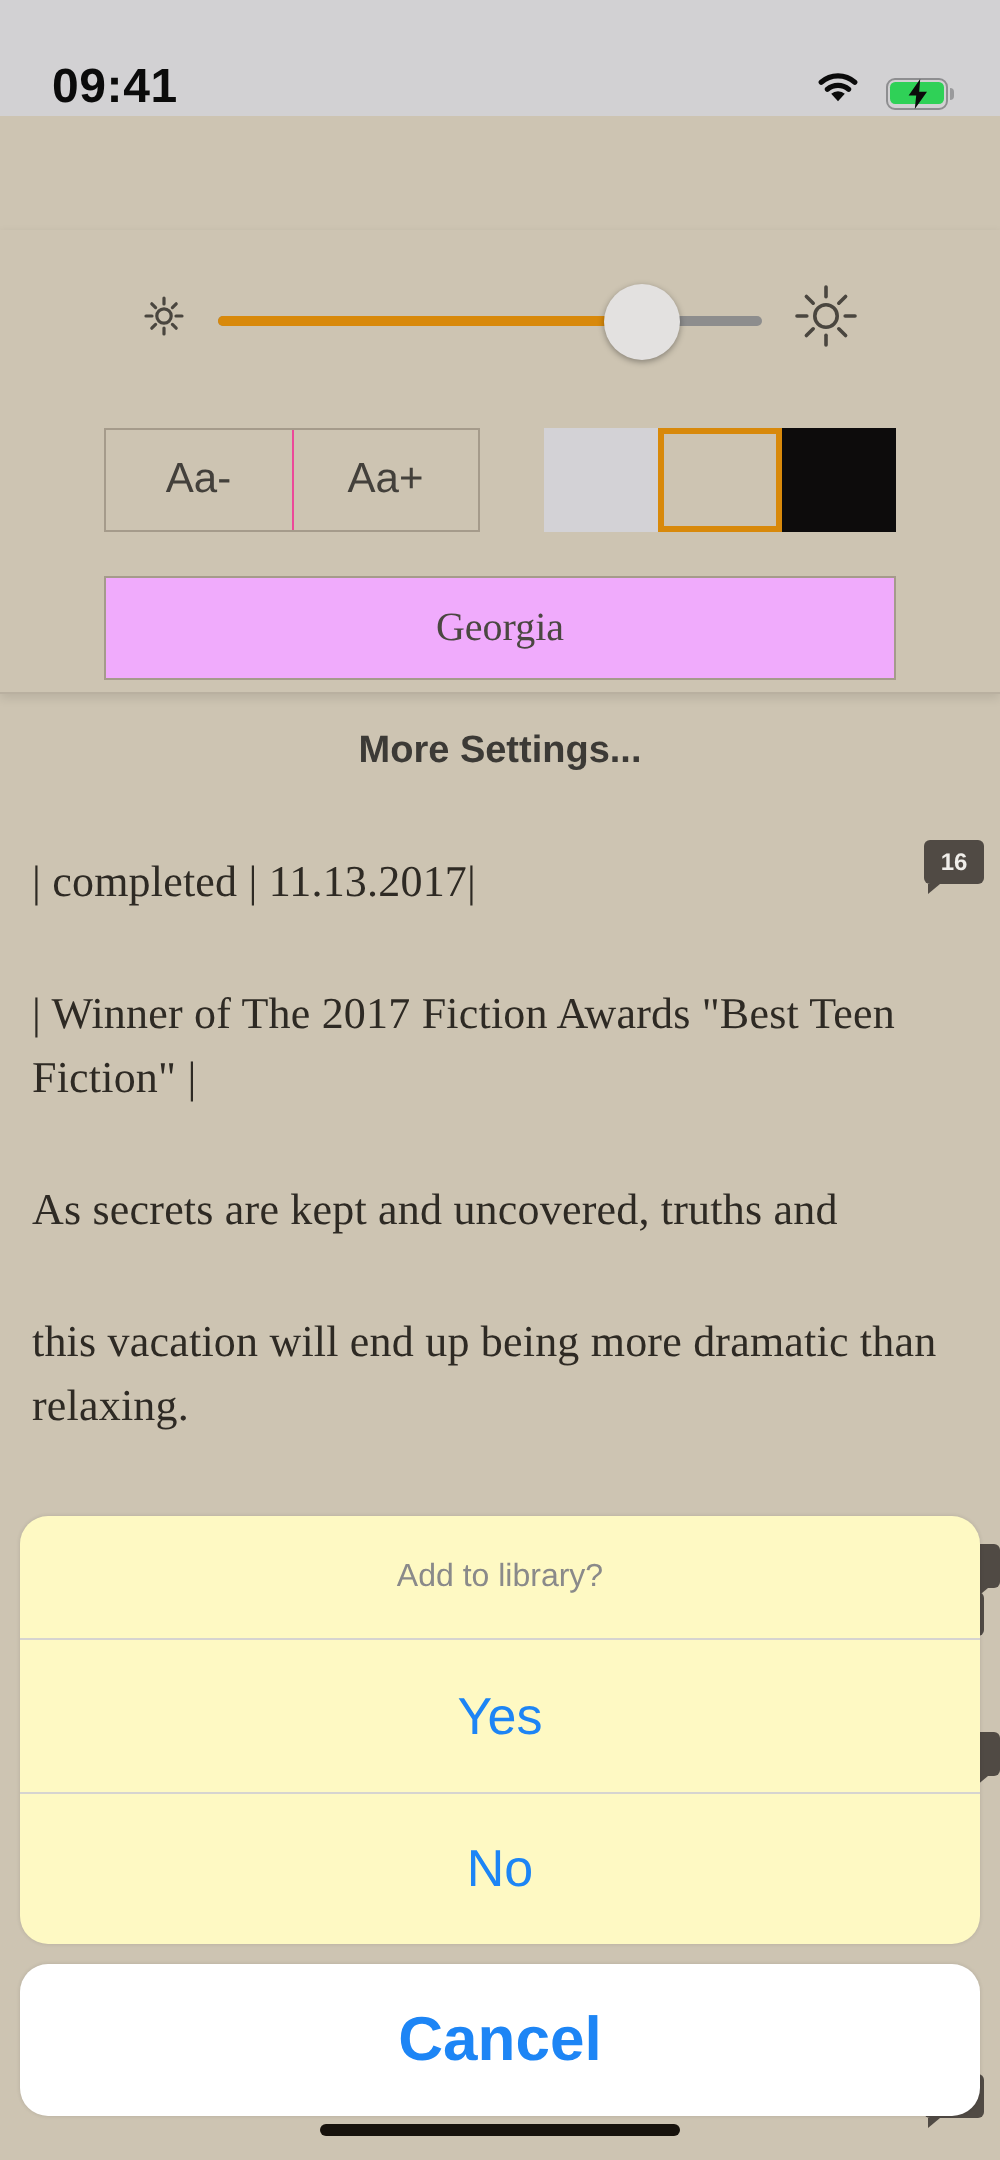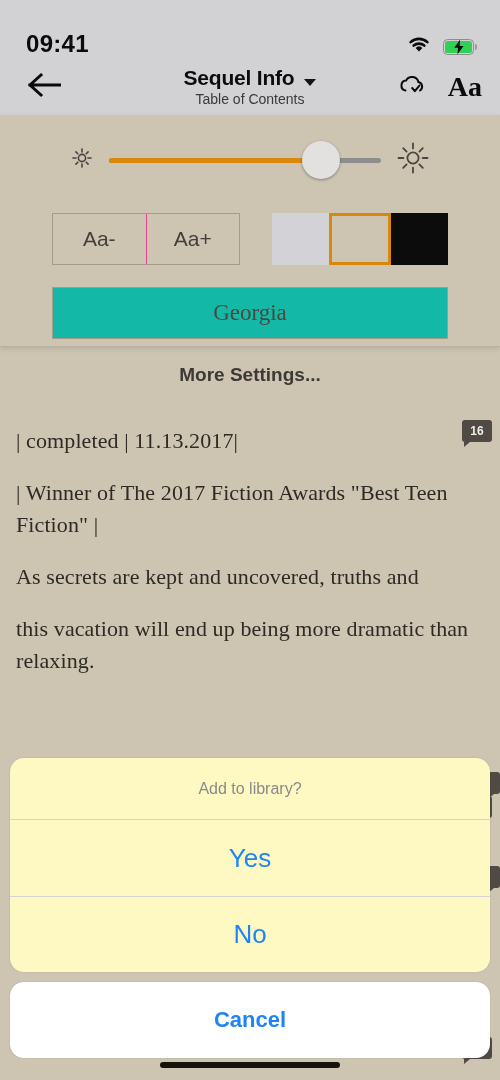--- a/index.html
+++ b/index.html
@@ -115,40 +115,40 @@
   }
   .fontsize-btn + .fontsize-btn { border-left:1px solid #ec4899; }
 
   .theme-group { display:flex; width:176px; height:52px; }
   .theme-swatch { flex:1; height:52px; }
   .theme-swatch.selected { border:3px solid #d8890b; }
 
   .font-row { padding:22px 52px 0 52px; }
   .font-select {
     width:396px; height:52px;
-    border:1px solid #a59b8b; background:#14b8a6;
+    border:1px solid #a59b8b; background:#f0abfc;
     display:flex; align-items:center; justify-content:center;
-    font-family:"Liberation Serif", serif; font-size:23px; color:#4a4741;
+    font-family:"Liberation Serif", serif; font-size:20px; color:#4a4741;
   }
   .more-settings {
     text-align:center; margin-top:25px;
     font-size:19px; font-weight:bold; color:#3c3a36;
   }
 
   
   .reader {
     position:absolute; top:411px; left:0; width:500px; height:669px;
     background:#cdc4b2;
     font-family:"Liberation Serif", serif;
     color:#2e2a24;
     padding:0 16px;
     overflow:hidden;
   }
   .para {
-    font-size:22px; line-height:32px; margin-top:20px;
+    font-size:22px; line-height:32px; margin-top:34px;
     letter-spacing:.1px;
   }
   .para:first-child { margin-top:14px; }
 
   .badge {
     position:absolute; right:8px;
     width:30px; height:22px;
     background:#504a44; color:#f0eeea;
     font-family:"Liberation Sans", sans-serif;
     font-size:12px; font-weight:bold;
@@ -178,21 +178,21 @@
   }
   .sheet-btn {
     height:76px; display:flex; align-items:center; justify-content:center;
     font-size:26px; color:#1d85f5;
   }
   .sheet-btn + .sheet-btn { border-top:1px solid #d6d4d0; }
   .cancel {
     margin-top:10px; margin-bottom:22px;
     background:#ffffff; border-radius:14px;
     height:76px; display:flex; align-items:center; justify-content:center;
-    font-size:22px; font-weight:bold; color:#1d85f5;
+    font-size:31px; font-weight:bold; color:#1d85f5;
     box-shadow:0 0 2px rgba(0,0,0,.12);
   }
 
   
   .home-indicator {
     position:absolute; left:50%; transform:translateX(-50%);
     bottom:12px; width:180px; height:6px;
     background:#17120c; border-radius:4px; z-index:60;
   }
 </style>
@@ -213,45 +213,20 @@
       </span>
       <span class="battery">
         <span class="battery-fill"></span>
         <svg class="bolt" width="11" height="15" viewBox="0 0 11 15">
           <path d="M6.6 0 L0.8 8.2 H4.6 L3.9 15 L10 6.4 H6.1 Z" fill="#0b0b0b"></path>
         </svg>
       </span>
     </div>
   </div>
 
-  <div class="navbar">
-    <div class="nav-back">
-      <span>
-        <svg width="34" height="26" viewBox="0 0 34 26">
-          <path d="M14 3 L3 13 L14 23 M3 13 H33" stroke="#0b0b0b" stroke-width="3" fill="none" stroke-linecap="square"></path>
-        </svg>
-      </span>
-    </div>
-    <div class="nav-center">
-      <div class="nav-title-row">
-        <span class="nav-title">Sequel Info</span>
-        <span class="caret"></span>
-      </div>
-      <div class="nav-sub">Table of Contents</div>
-    </div>
-    <div class="nav-right">
-      <span>
-        <svg width="28" height="22" viewBox="0 0 28 22">
-          <path d="M7.5 16.5 a5 5 0 0 1 .6 -9.9 a6.6 6.6 0 0 1 12.3 1.5 a4.6 4.6 0 0 1 1.6 8.4" stroke="#0b0b0b" stroke-width="2" fill="none" stroke-linecap="round"></path>
-          <path d="M14.2 14 l2.6 3.2 l4.6 -5.6" stroke="#0b0b0b" stroke-width="2" fill="none" stroke-linecap="round" stroke-linejoin="round"></path>
-        </svg>
-      </span>
-      <span class="aa-icon">Aa</span>
-    </div>
-  </div>
 
   <div class="settings-panel">
 
     <div class="brightness-row">
       <span class="sun-small">
         <svg width="26" height="26" viewBox="0 0 26 26">
           <circle cx="13" cy="13" r="3.6" stroke="#4a463f" stroke-width="1.6" fill="none"></circle>
           <g stroke="#4a463f" stroke-width="1.6" stroke-linecap="round">
             <line x1="13" y1="4" x2="13" y2="7"></line>
               <line x1="13" y1="19" x2="13" y2="22"></line>

